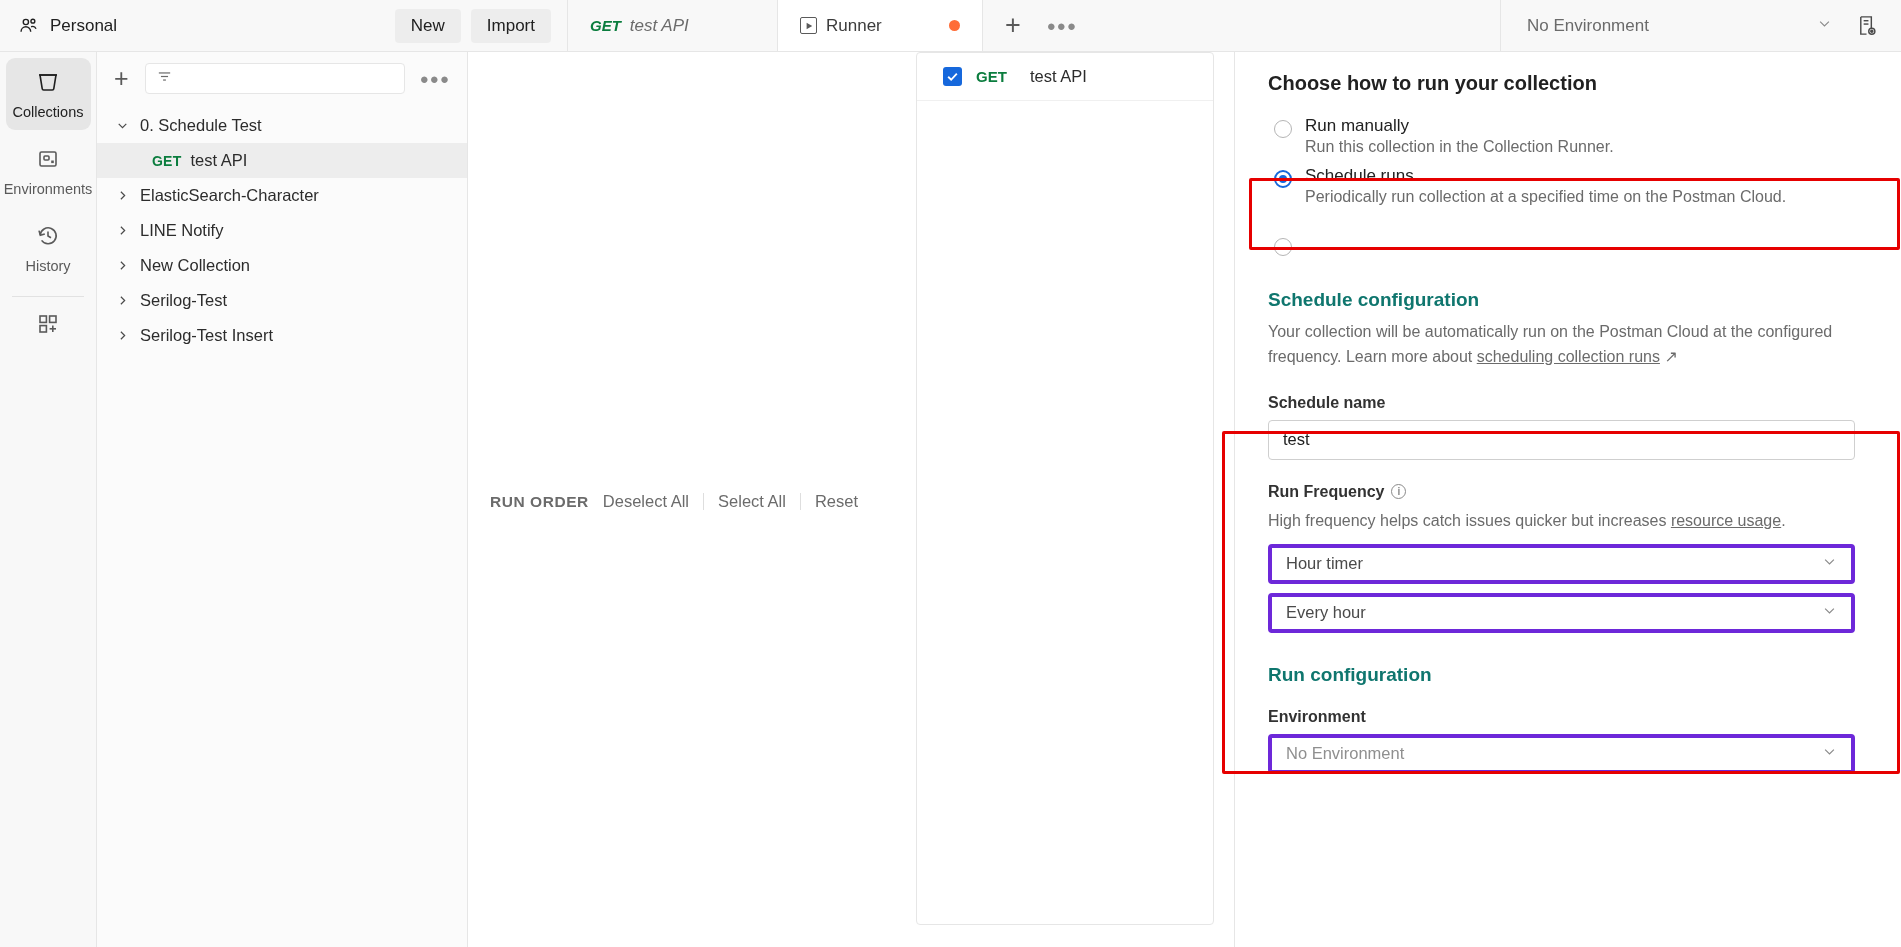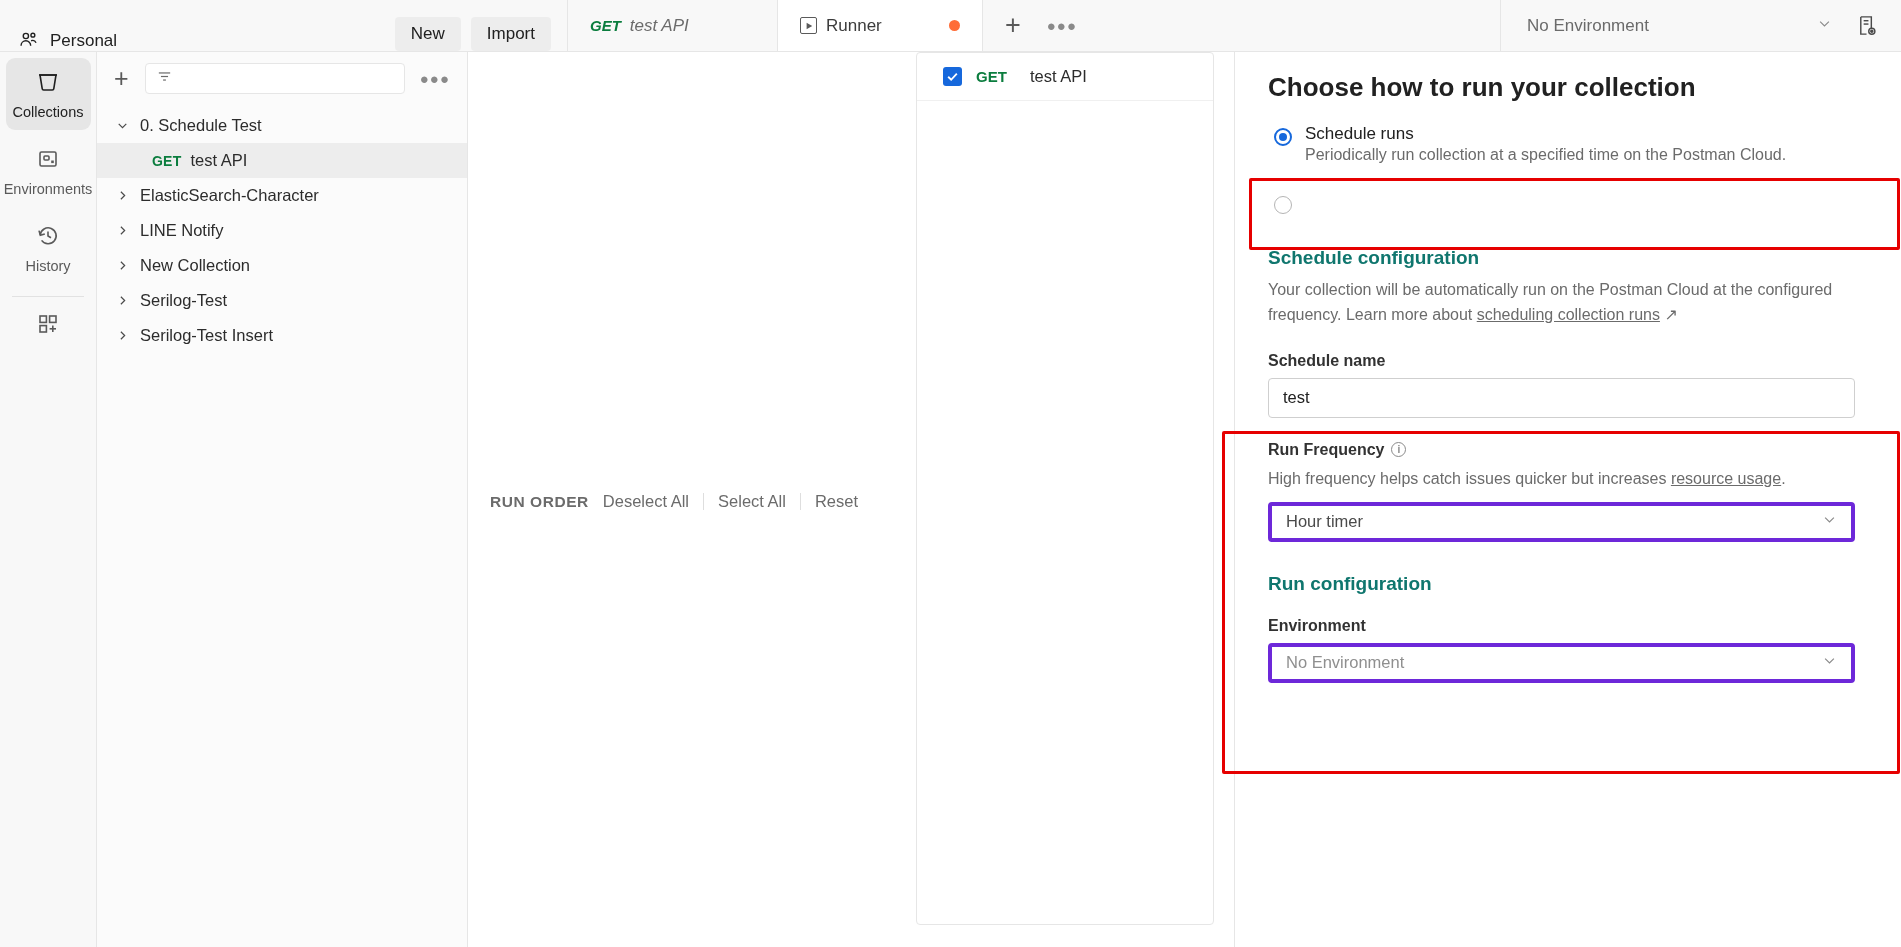--- a/index.html
+++ b/index.html
@@ -14,21 +14,21 @@
 
   
   .topbar {
     height: 52px; min-height: 52px;
     background: #f8f8f8;
     border-bottom: 1px solid #e6e6e6;
     display: flex; align-items: stretch;
   }
   .tb-left {
     width: 568px; min-width: 568px;
-    display: flex; align-items: flex-end; gap: 10px;
+    display: flex; align-items: center; gap: 10px;
     padding: 0 16px;
     border-right: 1px solid #e6e6e6;
   }
   .ws-icon { width: 24px; height: 24px; display: flex; align-items: center; justify-content: center; color: #212121; }
   .ws-name { font-size: 17px; color: #212121; margin-right: auto; }
   .tb-btn {
     background: #ededed; border: none; border-radius: 4px;
     font-size: 17px; color: #212121; font-family: inherit;
     padding: 7px 16px; cursor: pointer; font-weight: 400;
   }
@@ -170,21 +170,21 @@
 
   
   .rightpanel {
     width: 666px; min-width: 666px;
     background: #ffffff;
     padding: 0 0 0 0;
     position: relative;
     overflow: hidden;
   }
   .rp-inner { padding: 20px 46px 0 33px; }
-  .rp-h1 { font-size: 26px; font-weight: 700; color: #212121; margin-bottom: 17px; }
+  .rp-h1 { font-size: 20px; font-weight: 700; color: #212121; margin-bottom: 17px; }
   .rp-h2 { font-size: 19px; font-weight: 700; color: #0f766e; }
 
   .radio-row { display: flex; gap: 13px; padding: 4px 0 0 6px; }
   .radio {
     width: 18px; height: 18px; border-radius: 50%;
     border: 1.7px solid #b5b5b5; background: #fff;
     margin-top: 4px; flex: 0 0 auto;
   }
   .radio.on { border: 2px solid #1668dc; display: flex; align-items: center; justify-content: center; }
   .radio.on::after { content: ""; width: 8px; height: 8px; border-radius: 50%; background: #1668dc; }
@@ -429,20 +429,27 @@
           <span class="ro-name">test API</span>
         </div>
       </div>
     </div>
 
     <div class="rightpanel">
       <div class="rp-inner">
 
         <div class="rp-h1">Choose how to run your collection</div>
 
+        <div class="radio-row" style="margin-bottom:6px;">
+          <span class="radio"></span>
+          <span class="radio-txt">
+            <span class="radio-title">Run manually</span>
+            <span class="radio-sub">Run this collection in the Collection Runner.</span>
+          </span>
+        </div>
 
         <div class="radio-row" style="margin-bottom:24px;">
           <span class="radio on"></span>
           <span class="radio-txt">
             <span class="radio-title">Schedule runs</span>
             <span class="radio-sub">Periodically run collection at a specified time on the Postman Cloud.</span>
           </span>
         </div>
 
         <div class="radio-row">
@@ -468,20 +475,28 @@
             <span>High frequency helps catch issues quicker but increases </span><span class="ulink">resource usage</span><span>.</span>
           </div>
           <div class="select" style="margin-bottom:9px;">
             <span>Hour timer</span>
             <span>
               <svg width="15" height="15" viewBox="0 0 24 24" fill="none" stroke="#8a8a8a" stroke-width="1.9">
                   <polyline points="5,9 12,16 19,9"></polyline>
                 </svg>
             </span>
           </div>
+          <div class="select">
+            <span>Every hour</span>
+            <span>
+              <svg width="15" height="15" viewBox="0 0 24 24" fill="none" stroke="#8a8a8a" stroke-width="1.9">
+                  <polyline points="5,9 12,16 19,9"></polyline>
+                </svg>
+            </span>
+          </div>
         </div>
 
         <div class="rp-h2" style="margin-top:31px;">Run configuration</div>
 
         <div style="margin-top:22px;">
           <div class="field-label">Environment</div>
           <div class="select placeholder">
             <span>No Environment</span>
             <span>
               <svg width="15" height="15" viewBox="0 0 24 24" fill="none" stroke="#8a8a8a" stroke-width="1.9">

